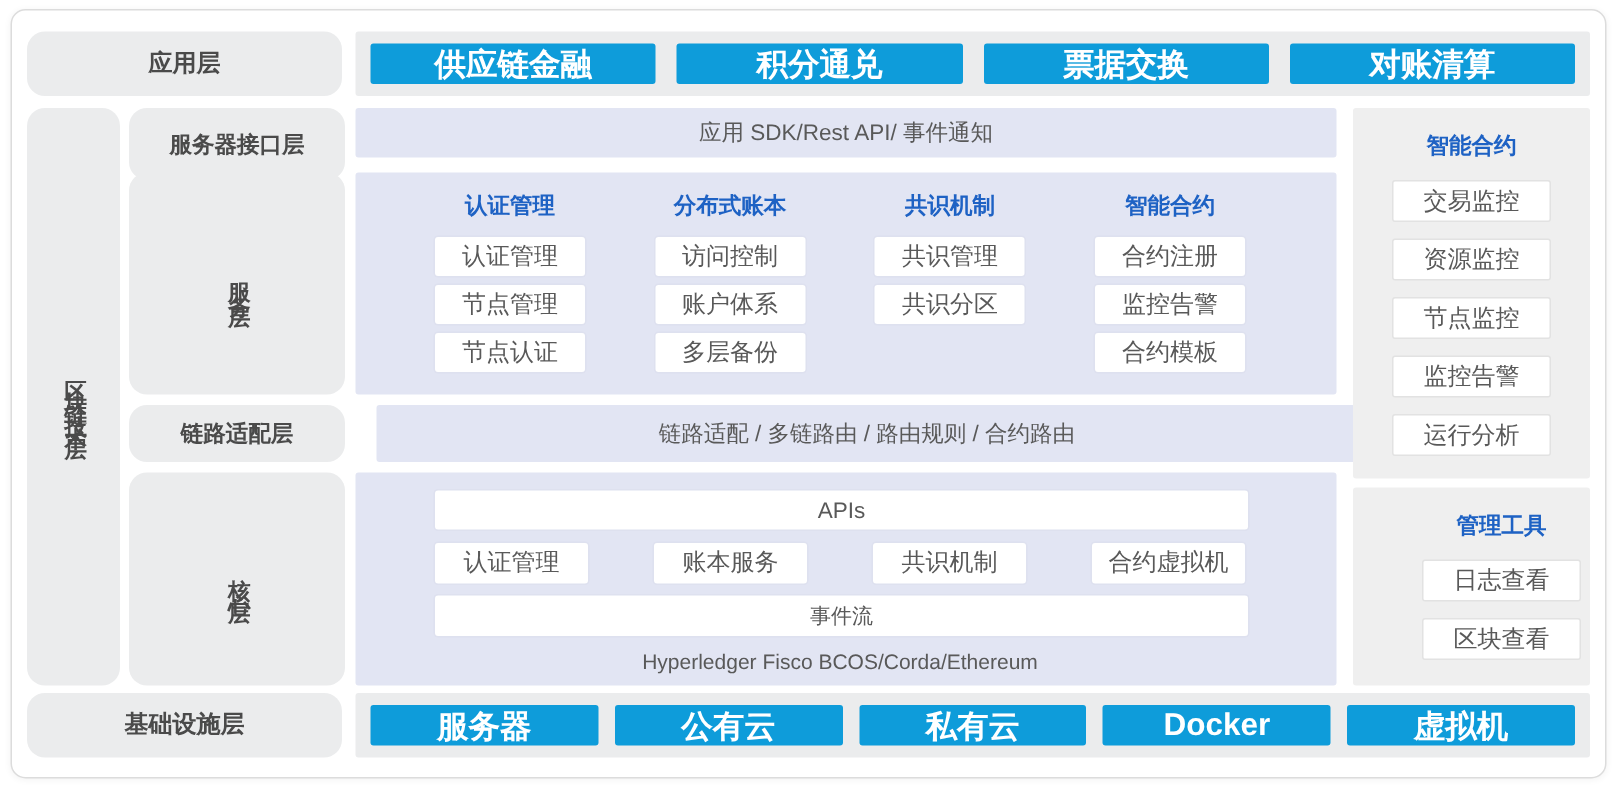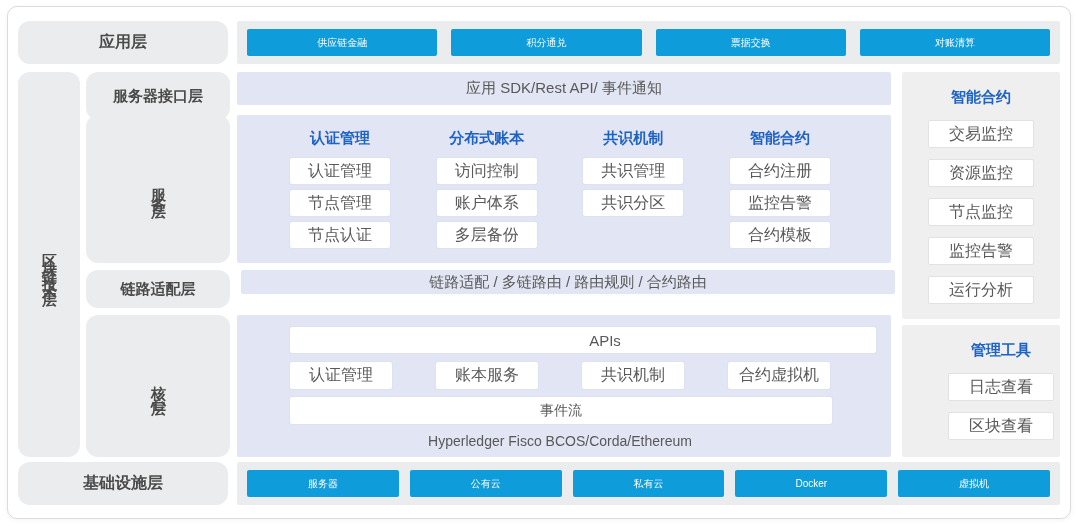--- a/index.html
+++ b/index.html
@@ -10,21 +10,21 @@
   #frame{left:7px;top:6px;width:1064px;height:513px;background:#fff;
          border:1px solid #dcdcdc;border-radius:10px;
          box-shadow:0 1px 5px rgba(0,0,0,0.05);}
   .graybox{background:var(--box_gray,#ebeced);border-radius:12px;
            display:flex;align-items:center;justify-content:center;
            font-weight:bold;font-size:16px;color:var(--text_dark,#4a4a4a);}
   .strip{background:var(--box_gray,#ebeced);border-radius:2px;
          display:flex;align-items:center;padding:0 10px;}
   .btn{background:var(--accent_blue,#0e9cda);color:#fff;flex:1;height:27px;
        display:flex;align-items:center;justify-content:center;
-       font-size:10px;border-radius:2px;}
+       font-size:21px;border-radius:2px;font-weight:bold;}
   .lav{background:var(--lavender,#e2e5f3);border-radius:2px;
        display:flex;align-items:center;justify-content:center;
        font-size:15px;color:var(--text_body,#595959);}
   .vtext{writing-mode:vertical-lr;text-orientation:upright;
          letter-spacing:8px;font-weight:bold;font-size:15px;
          color:var(--text_dark,#4a4a4a);}
   .whitebox{background:#fff;border-radius:2px;height:24px;
             display:flex;align-items:center;justify-content:center;
             font-size:16px;color:var(--text_body,#595959);
             border:1px solid rgba(255,255,255,0.9);
@@ -98,25 +98,25 @@
     </div>
     <div class="svc-col">
       <div class="colhead">智能合约</div>
       <div class="whitebox">合约注册</div>
       <div class="whitebox">监控告警</div>
       <div class="whitebox">合约模板</div>
     </div>
   </div>
 </div>
 
-<div class="abs lav" style="left:241px;top:270px;width:654px;height:24px;">链路适配 / 多链路由 / 路由规则 / 合约路由</div>
+<div class="abs lav" style="left:251px;top:270px;width:654px;height:38px;">链路适配 / 多链路由 / 路由规则 / 合约路由</div>
 
 <div class="abs lav" style="left:237px;top:315px;width:654px;height:142px;display:block;">
   <div class="core-inner">
-    <div class="whitebox fullbar" style="font-size:15px;padding-left:44px;">APIs</div>
+    <div class="whitebox fullbar" style="font-size:15px;">APIs</div>
     <div class="core-items">
       <div class="whitebox">认证管理</div>
       <div class="whitebox">账本服务</div>
       <div class="whitebox">共识机制</div>
       <div class="whitebox">合约虚拟机</div>
     </div>
     <div class="whitebox eventbar" style="font-size:14px;">事件流</div>
     <div class="platforms">Hyperledger Fisco BCOS/Corda/Ethereum</div>
   </div>
 </div>

